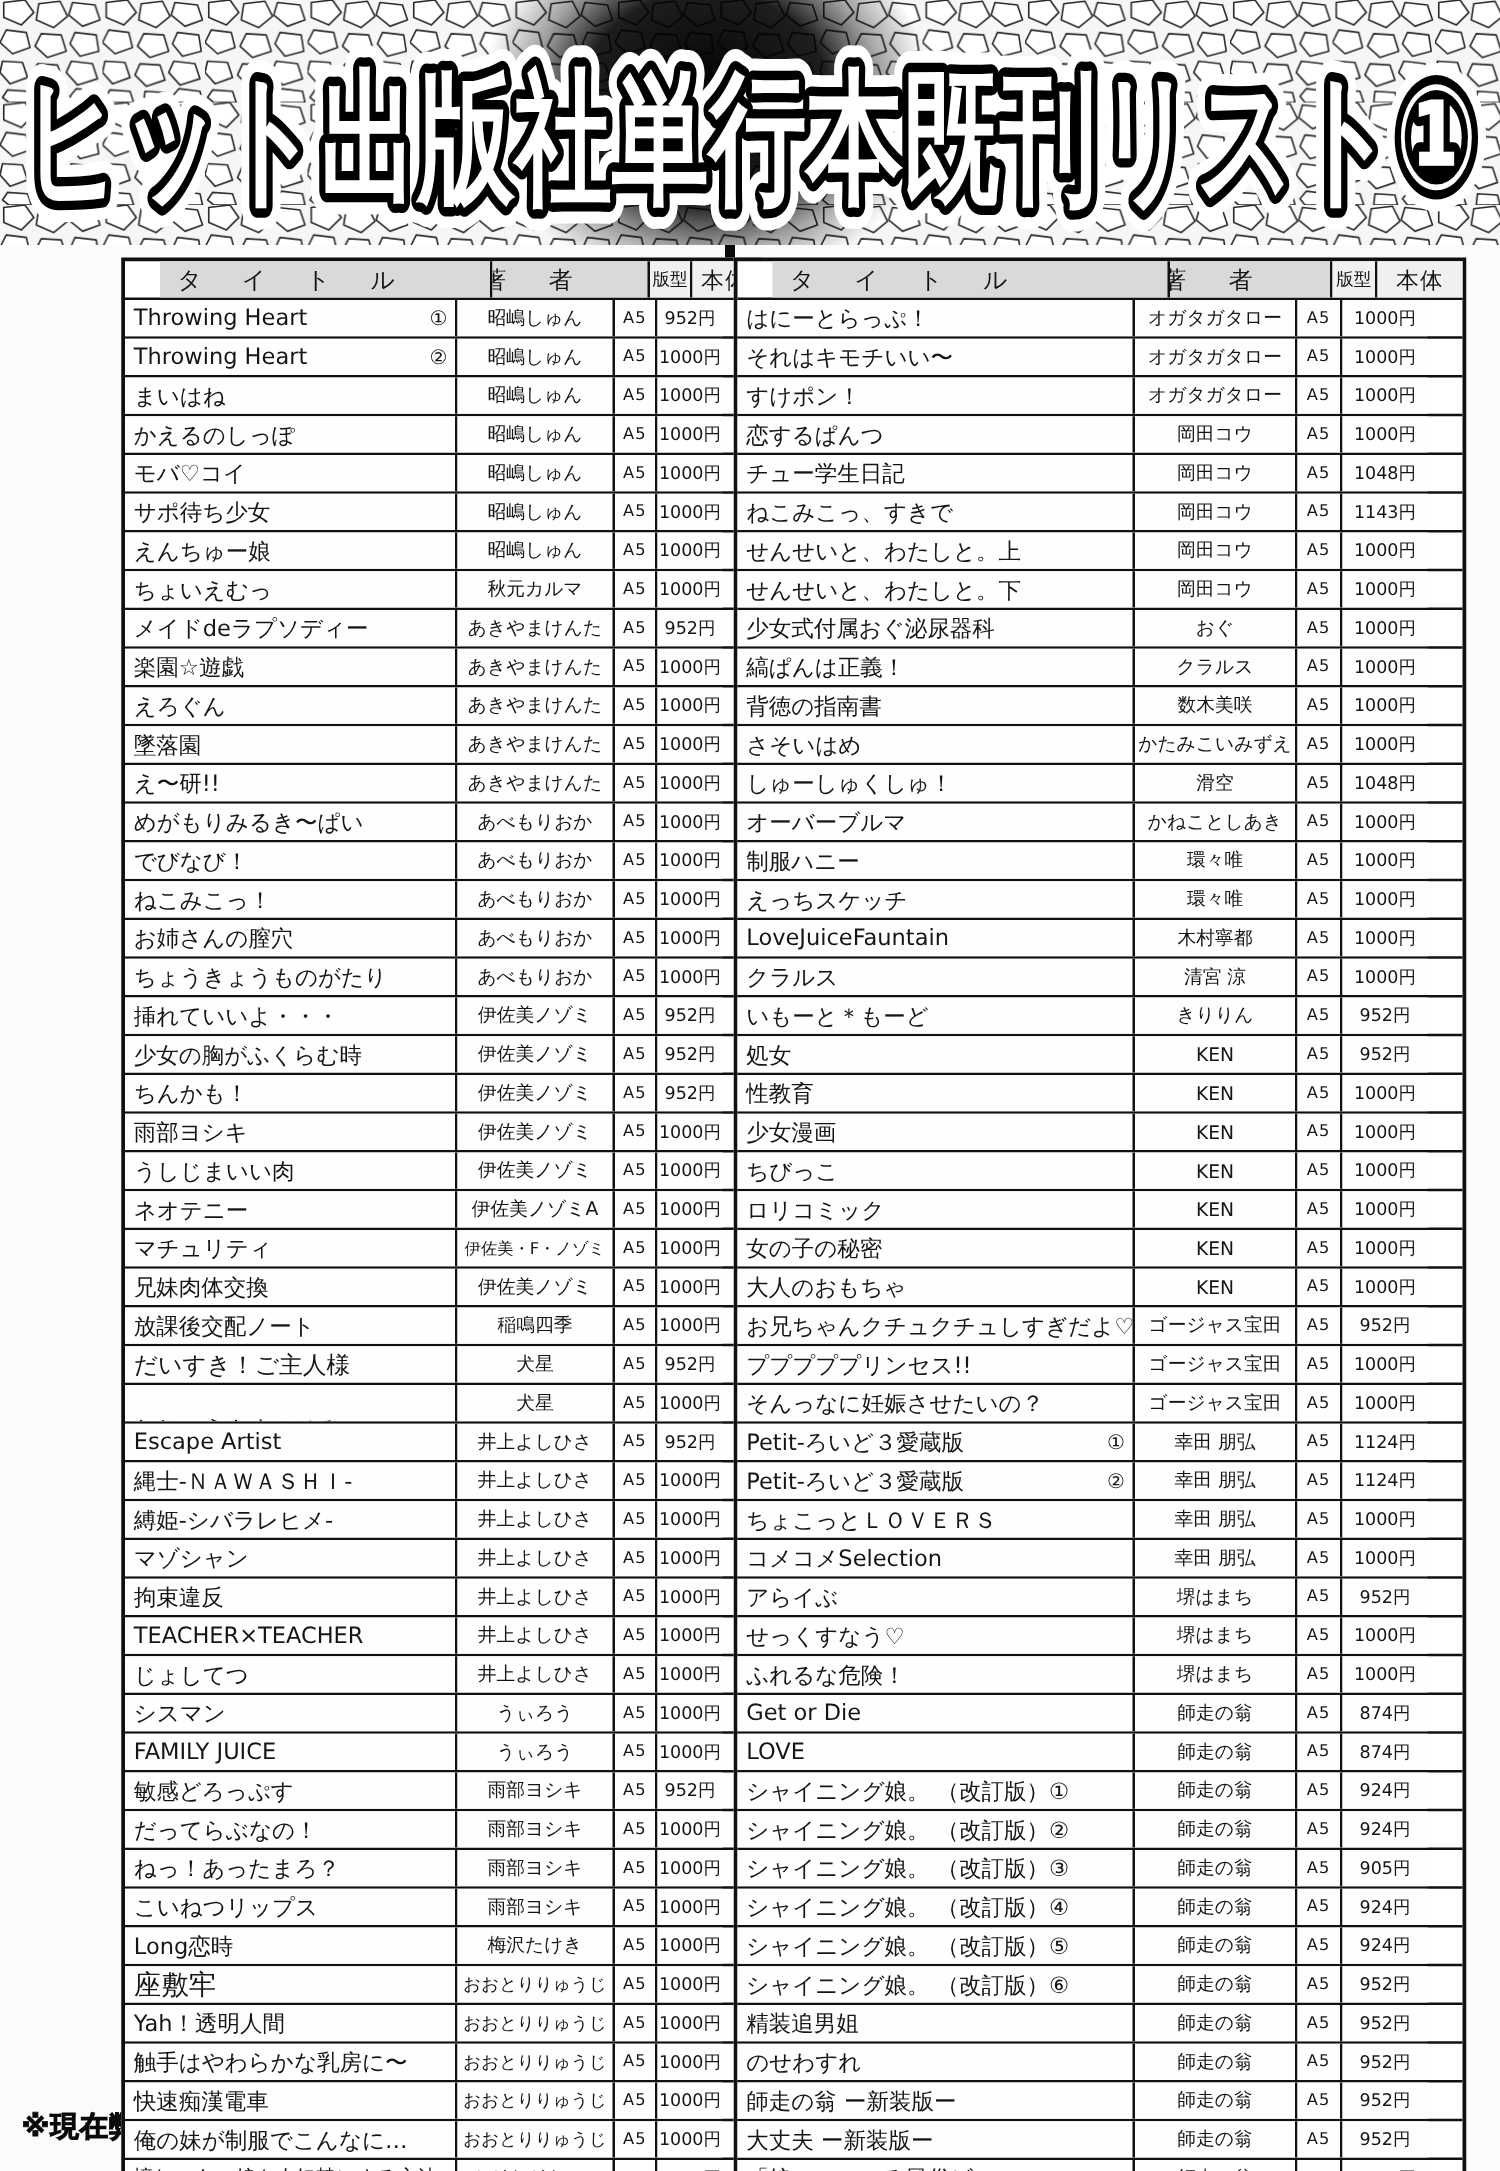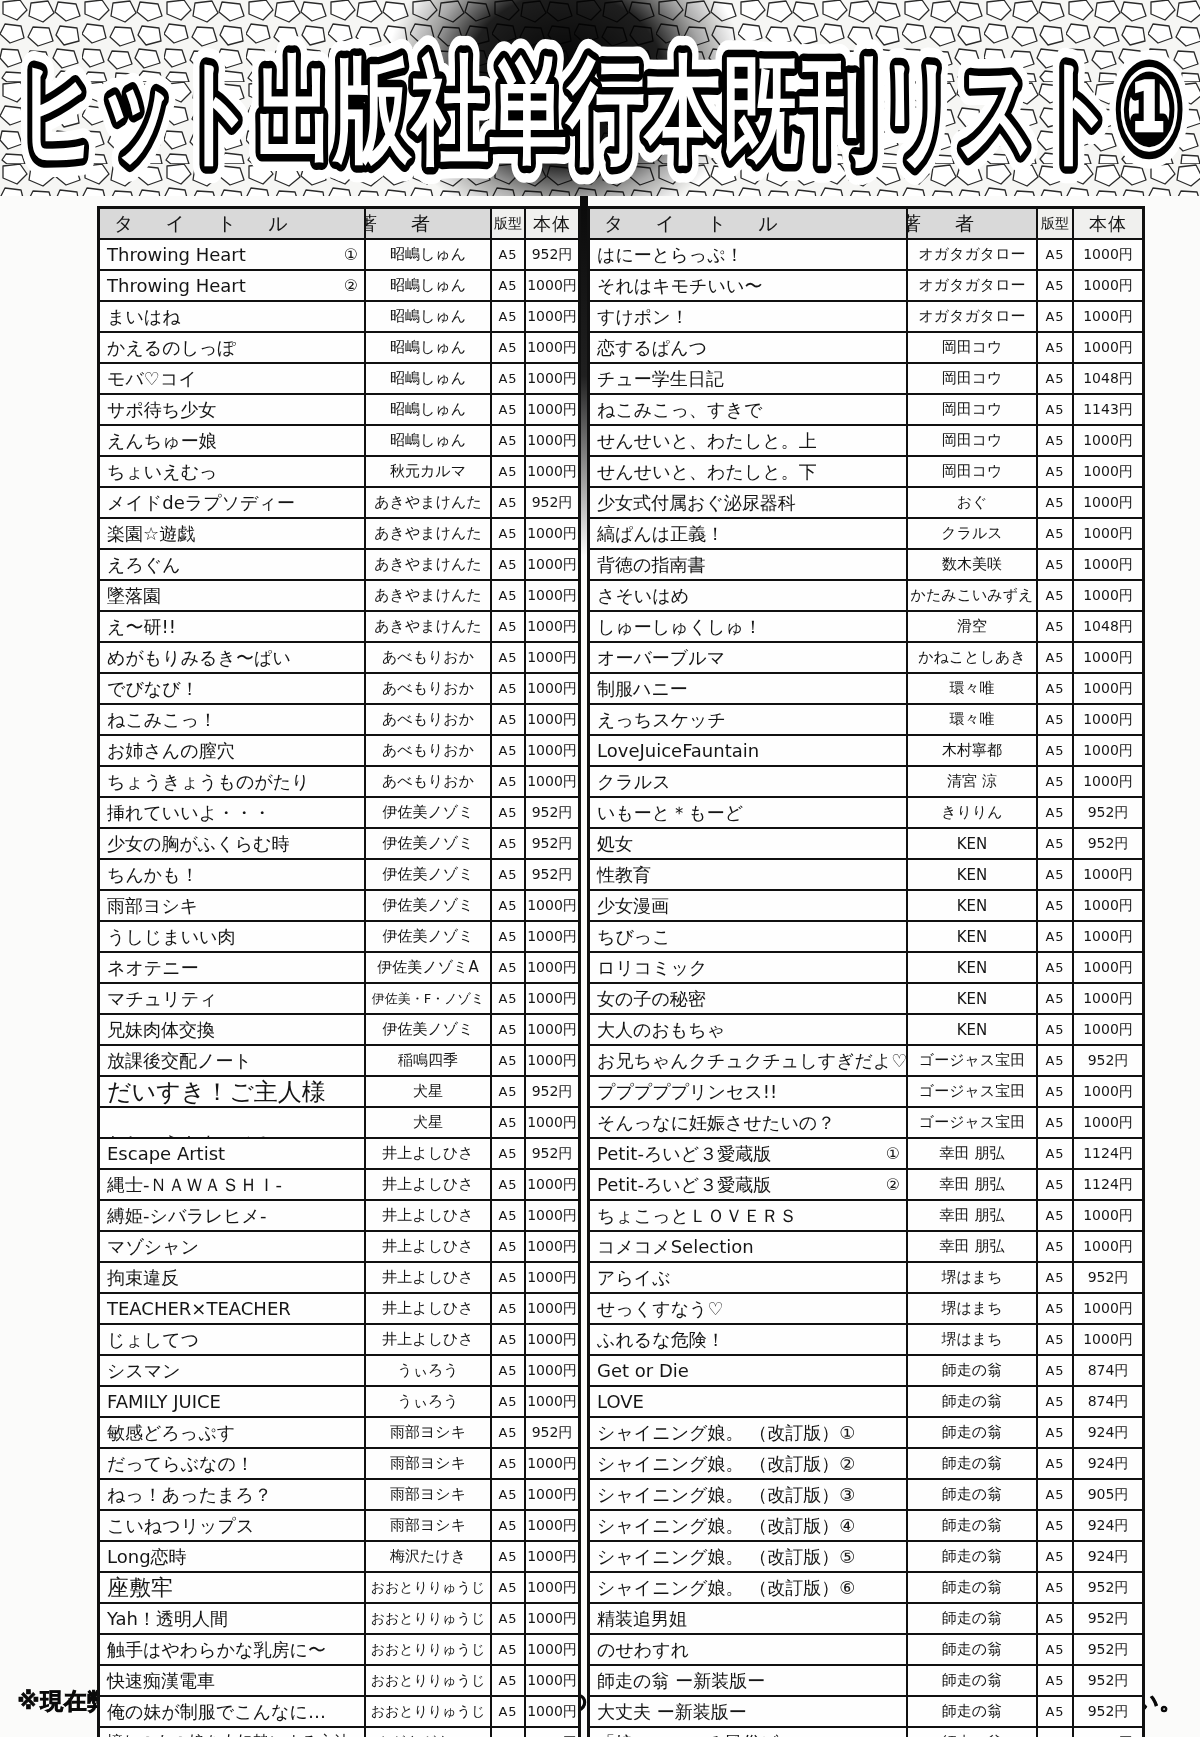--- a/index.html
+++ b/index.html
@@ -14,21 +14,21 @@
   .t-outer{stroke:#ffffff;stroke-width:34;fill:none;stroke-linejoin:round;}
   .t-main{stroke:#000000;stroke-width:15;fill:#ffffff;paint-order:stroke;stroke-linejoin:round;}
   .ink-strip{position:absolute;left:580px;top:196px;width:8px;height:360px;
     background:linear-gradient(#0a0a0a 0%,#202020 50%,rgba(10,10,10,0) 100%);}
   .btable{position:absolute;border:3px solid #101010;background:#fff;z-index:2;}
   .t0{left:97px;top:206px;}
   .t1{left:587px;top:206px;}
   .thead,.row{display:grid;}
   .t0 .thead,.t0 .row{grid-template-columns:266px 126px 34px 52px;}
   .t1 .thead,.t1 .row{grid-template-columns:318px 130px 36px 68px;}
-  .thead{height:29px;border-bottom:2px solid #101010;}
+  .thead{height:29px;border-bottom:2px solid #101010;padding-left:28px;}
   .row{height:29px;border-bottom:2px solid #101010;}
   .tbody .row:last-child{border-bottom:none;}
   .th,.c{display:flex;align-items:center;overflow:hidden;box-sizing:border-box;
     border-right:2px solid #101010;white-space:nowrap;}
   .th:last-child,.c:last-child{border-right:none;}
   .tht{background:#d9d9d9;font-size:19px;letter-spacing:32px;padding-left:14px;font-weight:500;}
   .tha{background:#d9d9d9;font-size:19px;justify-content:center;letter-spacing:34px;padding-right:34px;font-weight:500;}
   .thf{background:#f0f0ee;font-size:14px;justify-content:center;font-weight:500;}
   .thp{background:#f0f0ee;font-size:18px;justify-content:center;letter-spacing:1px;font-weight:500;}
   .ct{padding-left:7px;background:#fefefe;}
@@ -358,21 +358,21 @@
             <div class="tx" style="font-size: 18px;">放課後交配ノート</div>
           </div>
           <div class="c ca">
             <div class="ax" style="font-size: 15px;">稲鳴四季</div>
           </div>
           <div class="c cf">A5</div>
           <div class="c cp">1000円</div>
         </div>
         <div class="row">
           <div class="c ct">
-            <div class="tx" style="font-size: 24px;">だいすき！ご主人様</div>
+            <div class="tx" style="font-size: 19px;">だいすき！ご主人様</div>
           </div>
           <div class="c ca">
             <div class="ax" style="font-size: 15px;">犬星</div>
           </div>
           <div class="c cf">A5</div>
           <div class="c cp">952円</div>
         </div>
         <div class="row">
           <div class="c ct">
             <div class="tx" style="font-size: 18px; margin-top: 41px;">おじょうさまのひみつ</div>

